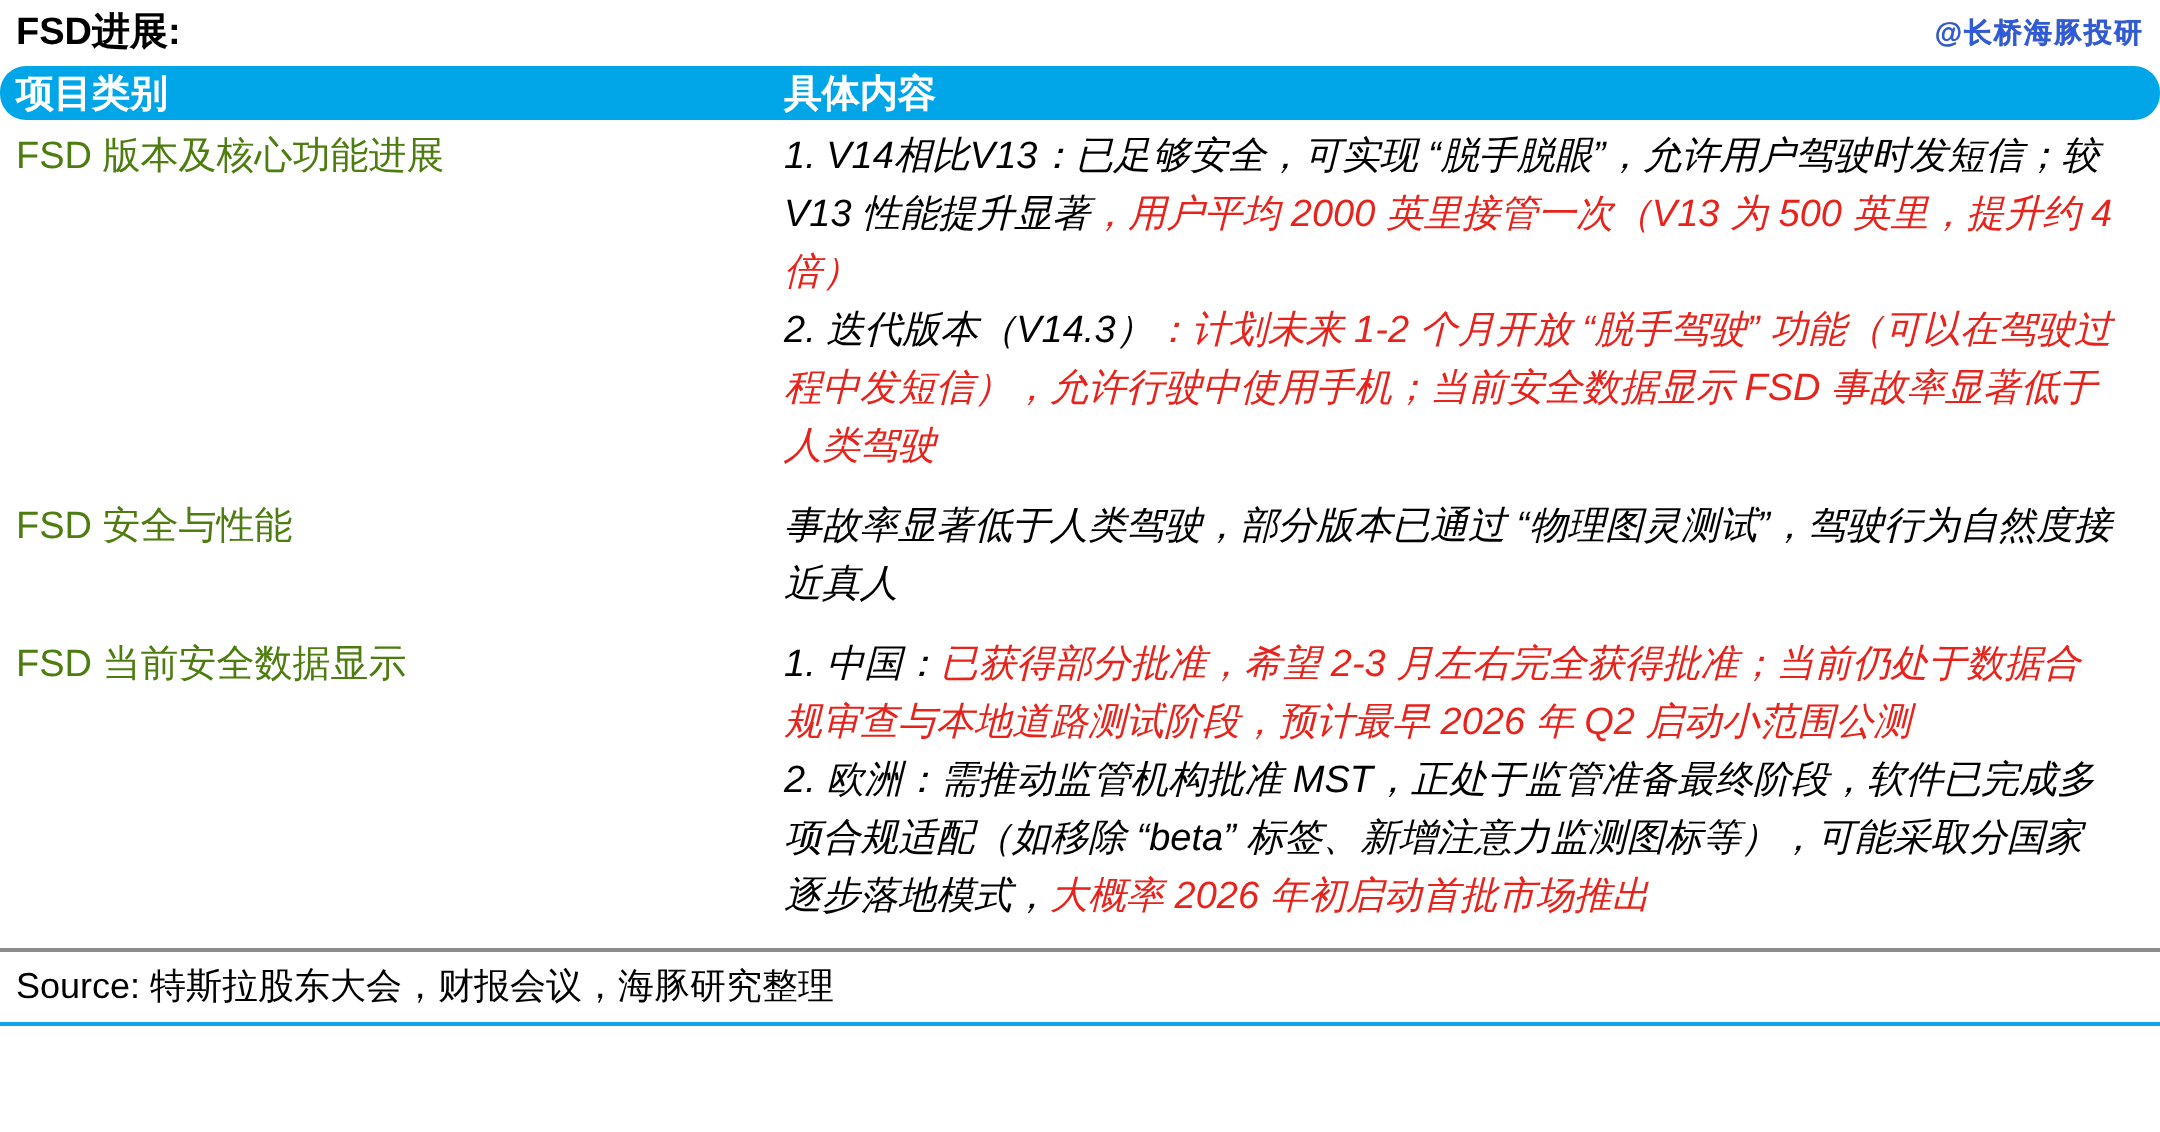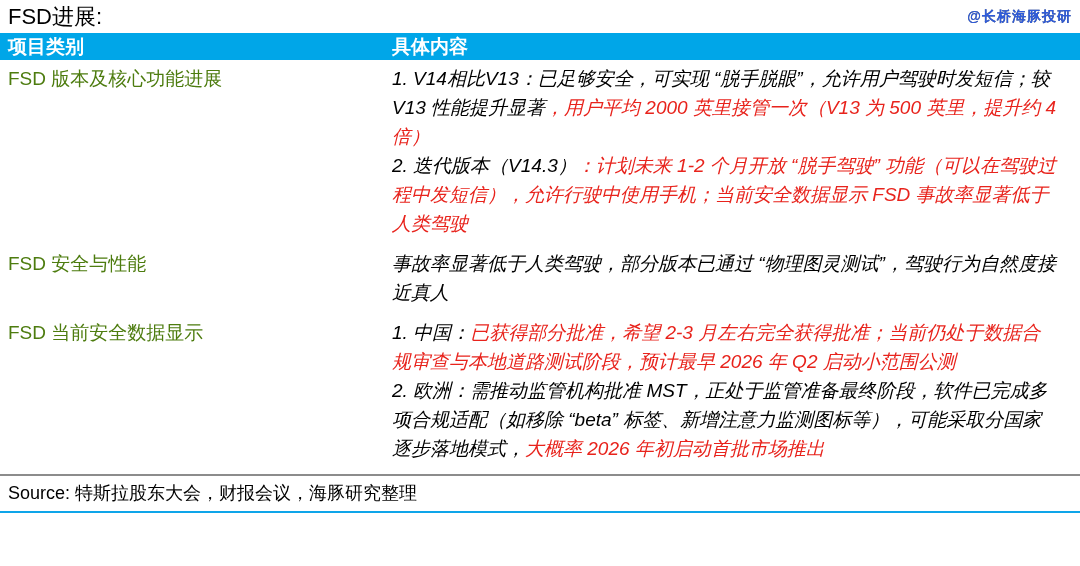--- a/index.html
+++ b/index.html
@@ -15,33 +15,33 @@
     font-family:"Liberation Sans","DejaVu Sans",sans-serif;
     color:var(--ink);
     position:relative;
     overflow:hidden;
   }
   .topbar{
     display:flex;justify-content:space-between;align-items:flex-start;
     padding:5px 8px 4px 8px;
   }
   .page-title{
-    font-size:22px;font-weight:normal;color:#000;line-height:24px;
+    font-size:19px;font-weight:bold;color:#000;line-height:24px;
   }
   .watermark{
     font-size:14px;font-weight:bold;color:#1d4ed8;
     letter-spacing:1px;margin-top:3px;
     text-shadow:0 0 0.4px #555;
     opacity:.92;
   }
   .tbl-header{
     display:grid;grid-template-columns:392px 1fr;
     background:var(--header-bg);
     height:27px;align-items:center;
-    color:#fff;font-weight:bold;font-size:19px;
+    color:#fff;font-weight:bold;font-size:19px;border-radius:13px;
   }
   .tbl-header .hcell1{padding-left:8px;}
   .tbl-body{width:100%;}
   .row{
     display:grid;grid-template-columns:392px 1fr;
     padding-top:4px;padding-bottom:7px;
     font-size:19px;line-height:29px;
   }
   .cat{padding-left:8px;color:#4d7c0f;}
   .content{padding-right:22px;color:#000;font-style:italic;}

